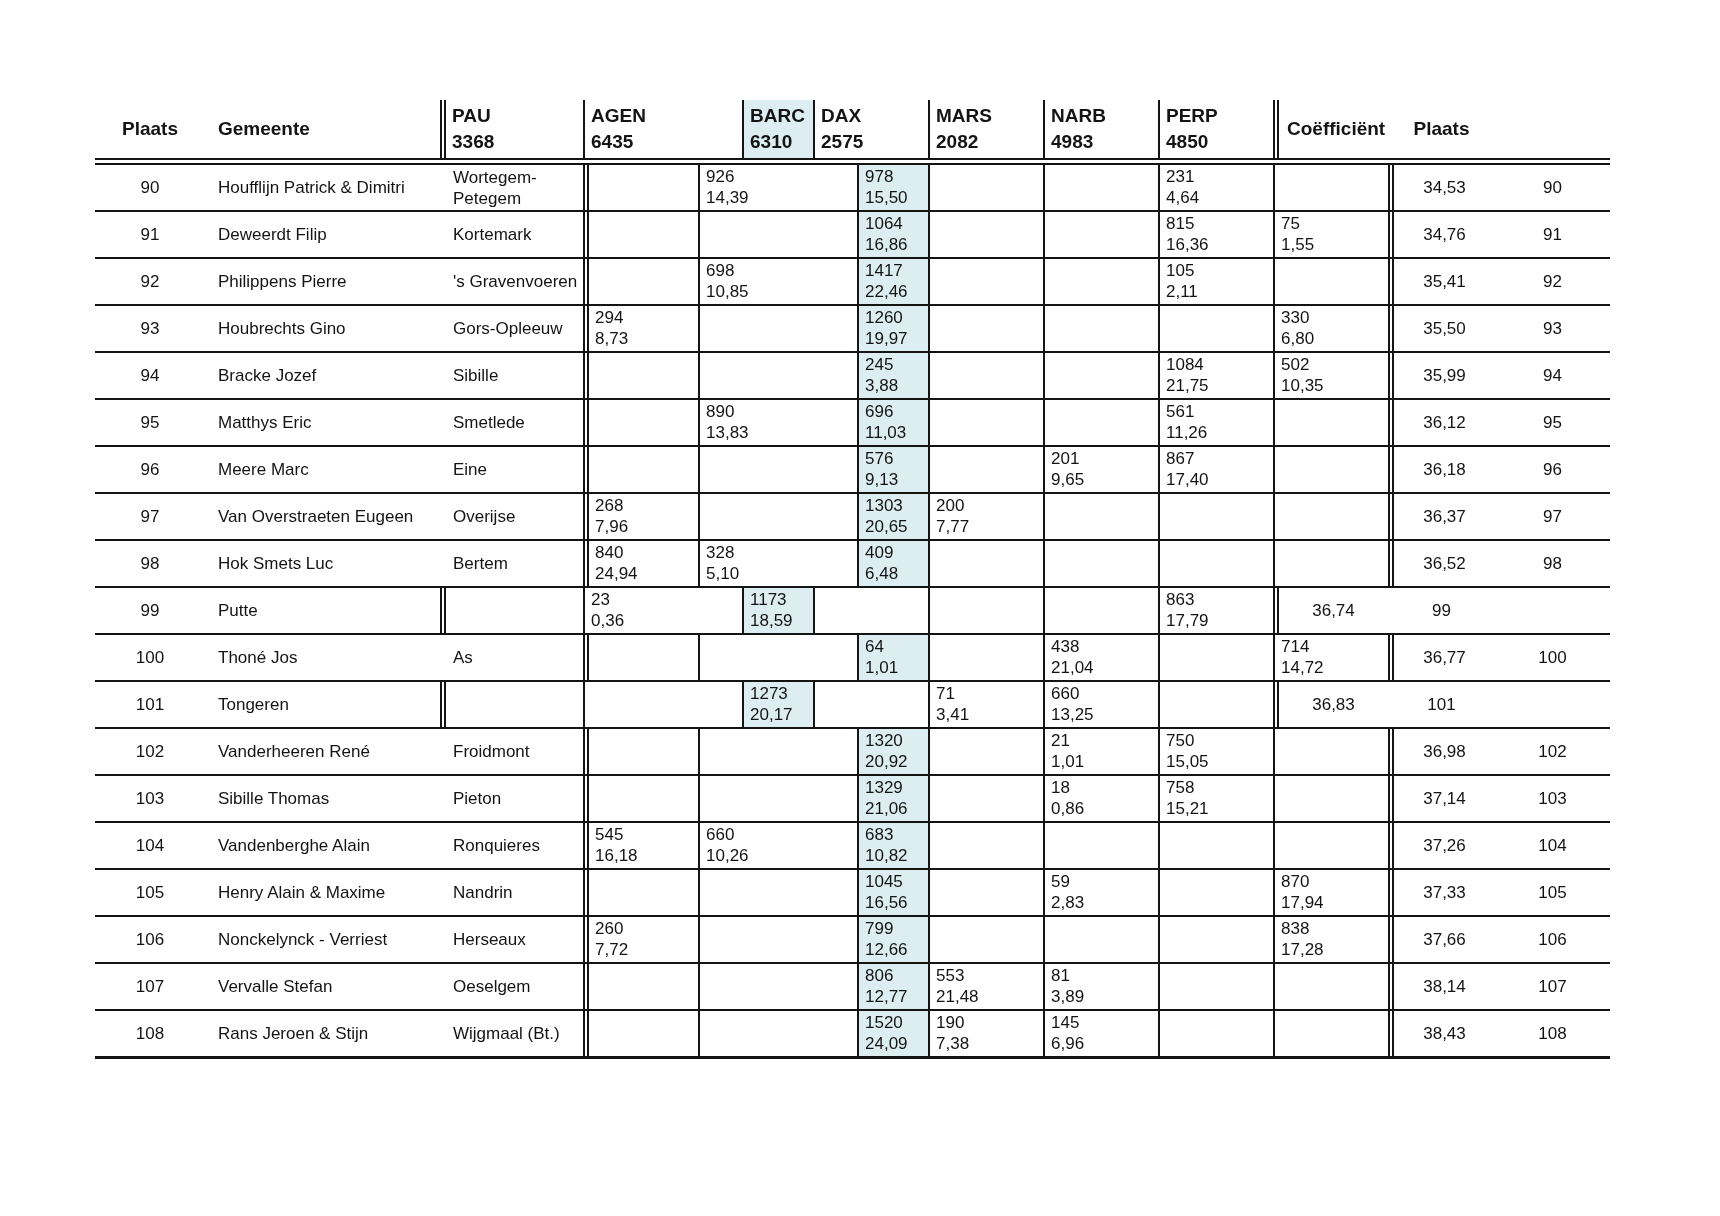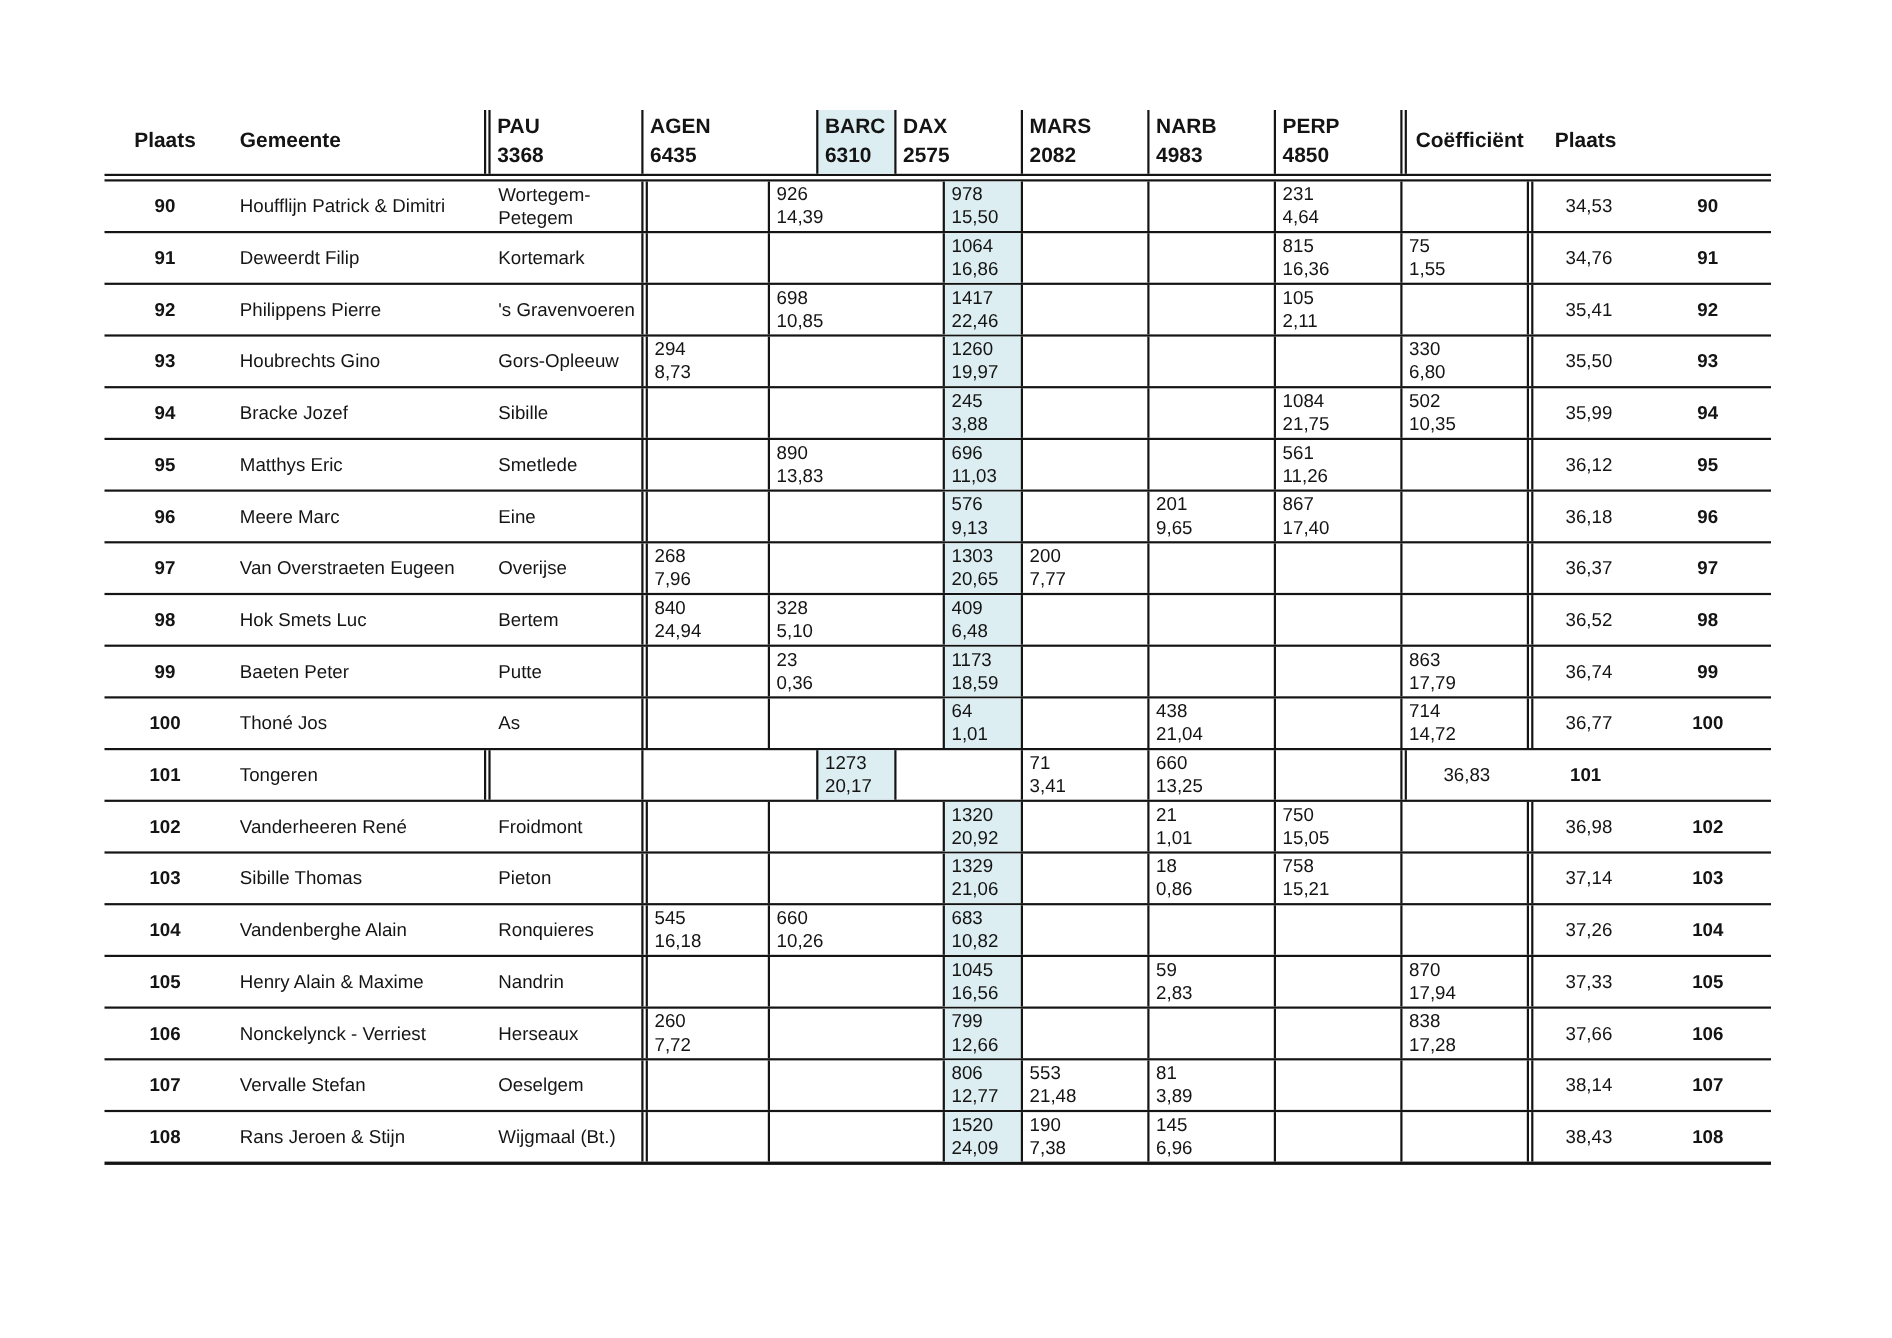--- a/index.html
+++ b/index.html
@@ -18,21 +18,21 @@
   #rows-container .t-row:last-child{border-bottom:3px solid #141414;}
   .c{box-sizing:border-box;min-width:0;}
   
   .head{font-weight:700;font-size:19px;display:flex;align-items:center;}
   .head.center{justify-content:center;}
   .head.naam,.head.gemeente{padding-left:13px;}
   .head.coeff{justify-content:flex-start;padding-left:8px;}
   .head.race{display:block;padding:3px 0 0 6px;line-height:26px;}
   
   .d{font-size:17px;}
-  .d.plaats,.d.plaats2{display:flex;align-items:center;justify-content:center;font-weight:700;}
+  .d.plaats,.d.plaats2{display:flex;align-items:center;justify-content:center;font-weight:400;}
   .d.coeff{display:flex;align-items:center;justify-content:center;text-align:right;}
   .d.naam,.d.gemeente{display:flex;align-items:center;padding-left:13px;line-height:21px;}
   .d.race{padding:1px 0 0 6px;line-height:21px;}
   
   .race{border-left:2px solid #141414;}
   .race.first{border-left:6px double #141414;}
   .coeff{border-left:6px double #141414;}
   .hl{background:var(--hl,#ddeef2);margin-left:44px;}
 </style>
 </head>
@@ -271,21 +271,20 @@
           </div>
           <div class="c d race"></div>
           <div class="c d race"></div>
           <div class="c d race"></div>
           <div class="c d race"></div>
           <div class="c d coeff">36,52</div>
           <div class="c d plaats2">98</div>
         </div>
         <div class="t-row">
           <div class="c d plaats">99</div>
-          <div class="c d naam">Baeten Peter</div>
           <div class="c d gemeente">Putte</div>
           <div class="c d race first"></div>
           <div class="c d race">
             <div class="race-pigeons">23</div>
             <div class="race-coefficient">0,36</div>
           </div>
           <div class="c d race hl">
             <div class="race-pigeons">1173</div>
             <div class="race-coefficient">18,59</div>
           </div>

